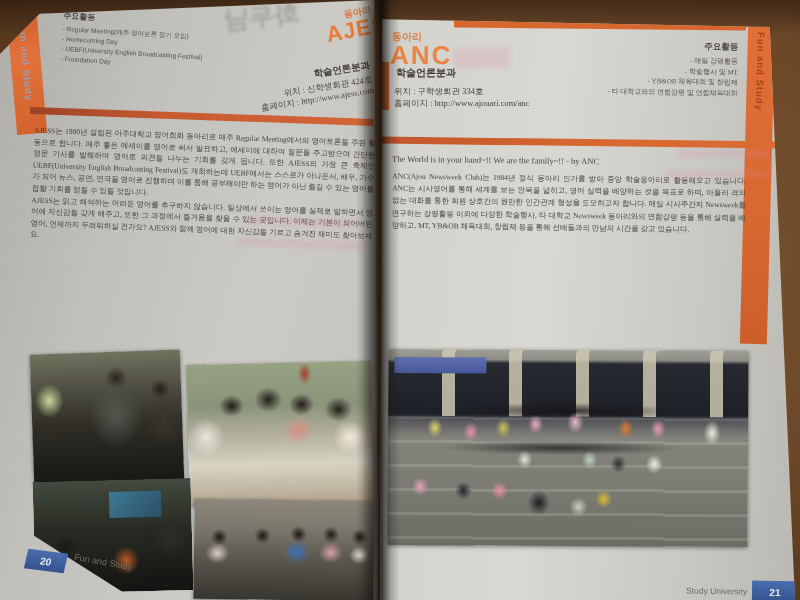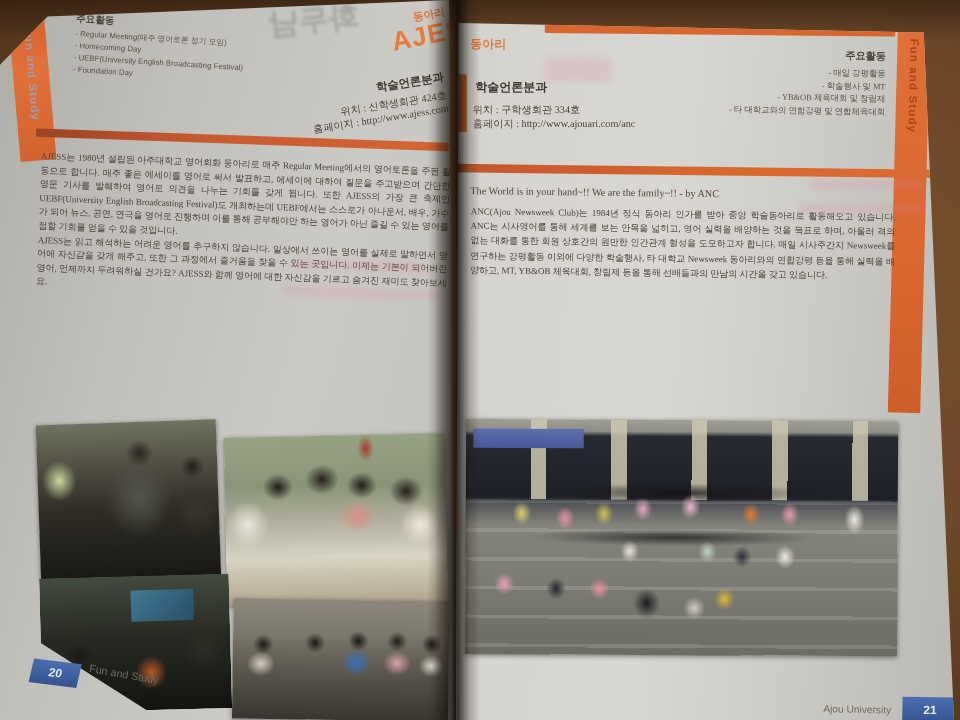--- a/index.html
+++ b/index.html
@@ -223,20 +223,21 @@
   </div>
 
   <div id="right-page" class="abs page">
     <div id="rp-topbar" class="abs divider"></div>
 
     <div id="rp-strip" class="abs strip">
       <span>Fun and Study</span>
     </div>
 
     <div id="rp-club-label" class="abs">동아리</div>
+    <div id="rp-club-name" class="abs">ANC</div>
     <div class="abs showthru rp-smudge1"></div>
 
     <div id="rp-acts" class="abs korean">
       <h4>주요활동</h4>
       <div>- 매일 강평활동</div>
       <div>- 학술행사 및 MT</div>
       <div>- YB&amp;OB 체육대회 및 창립제</div>
       <div>- 타 대학교와의 연합강평 및 연합체육대회</div>
     </div>
 
@@ -248,19 +249,19 @@
     <div id="rp-divider" class="abs divider"></div>
 
     <div id="rp-tagline" class="abs korean">The World is in your hand~!! We are the family~!! - by ANC</div>
     <div id="rp-body" class="abs korean">ANC(Ajou Newsweek Club)는 1984년 정식 동아리 인가를 받아 중앙 학술동아리로 활동해오고 있습니다. ANC는 시사영어를 통해 세계를 보는 안목을 넓히고, 영어 실력을 배양하는 것을 목표로 하며, 아울러 격의 없는 대화를 통한 회원 상호간의 원만한 인간관계 형성을 도모하고자 합니다. 매일 시사주간지 Newsweek를 연구하는 강평활동 이외에 다양한 학술행사, 타 대학교 Newsweek 동아리와의 연합강평 등을 통해 실력을 배양하고, MT, YB&amp;OB 체육대회, 창립제 등을 통해 선배들과의 만남의 시간을 갖고 있습니다.</div>
 
     <div class="abs showthru rp-smudge2"></div>
     <div class="abs showthru rp-smudge3"></div>
 
     <div id="rp-photo" class="abs photo"></div>
 
-    <div id="rp-foot-caption" class="abs">Ajou University</div>
+    <div id="rp-foot-caption" class="abs">Study University</div>
     <div id="rp-foot-badge" class="abs badge">21</div>
   </div>
 
   <div id="book-edge" class="abs"></div>
   <div id="gutter" class="abs"></div>
 </div>
 
 </body></html>

